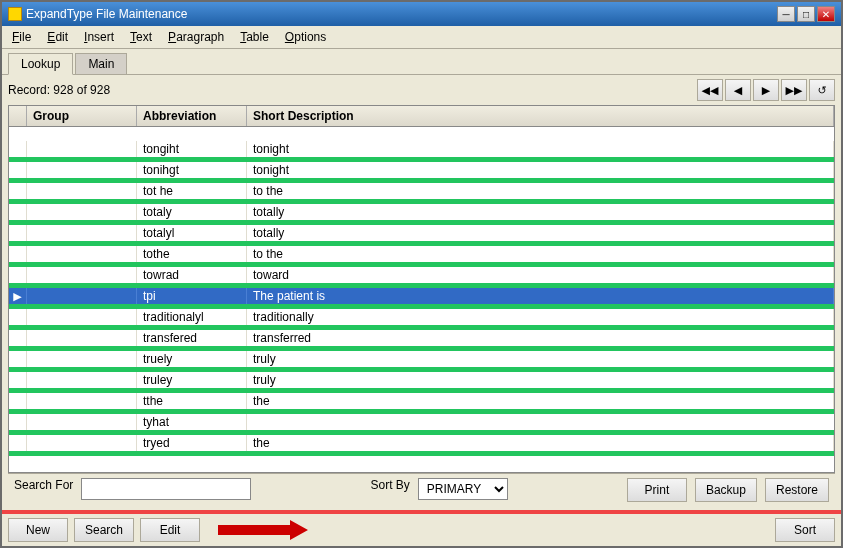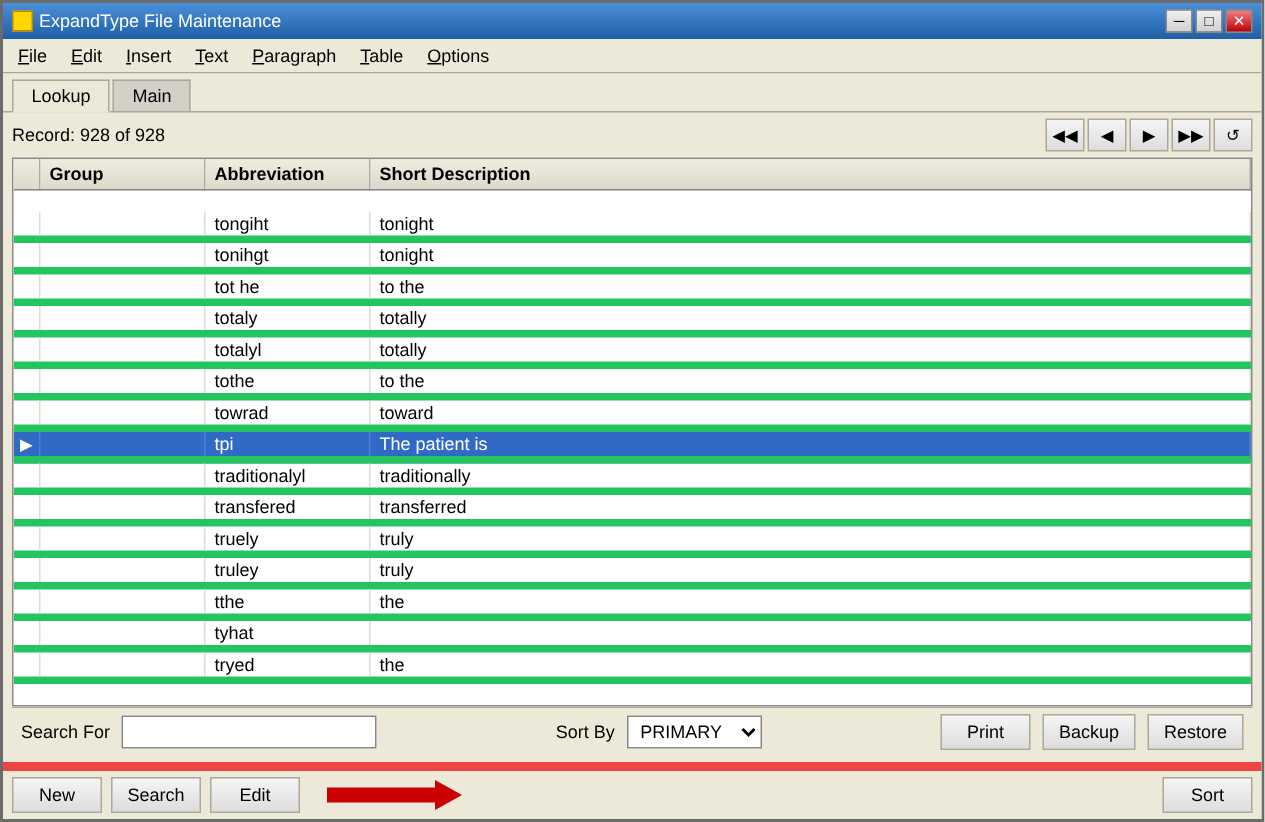--- a/index.html
+++ b/index.html
@@ -189,21 +189,20 @@
       align-items: center;
       justify-content: center;
       font-size: 11px;
       padding: 1px 2px;
     }
     .table-row.selected .td {
       border-right-color: #4a7fd4;
     }
     .bottom-bar {
       display: flex;
-      align-items: center;
       padding: 4px 6px;
       gap: 8px;
       background: #ece9d8;
       border-top: 1px solid #aca899;
       flex-shrink: 0;
     }
     .bottom-label {
       font-size: 12px;
     }
     .search-input {
@@ -233,21 +232,21 @@
       cursor: pointer;
       font-size: 12px;
       padding: 0 10px;
     }
     .bottom-action-bar {
       display: flex;
       align-items: center;
       padding: 4px 6px;
       gap: 6px;
       background: #ece9d8;
-      border-top: 6px solid #ef4444;
+      border-top: 4px solid #ef4444;
       flex-shrink: 0;
       position: relative;
     }
     .spacer { flex: 1; }
     .arrow-indicator {
       position: absolute;
       left: 216px;
       top: 50%;
       transform: translateY(-50%);
       display: flex;

